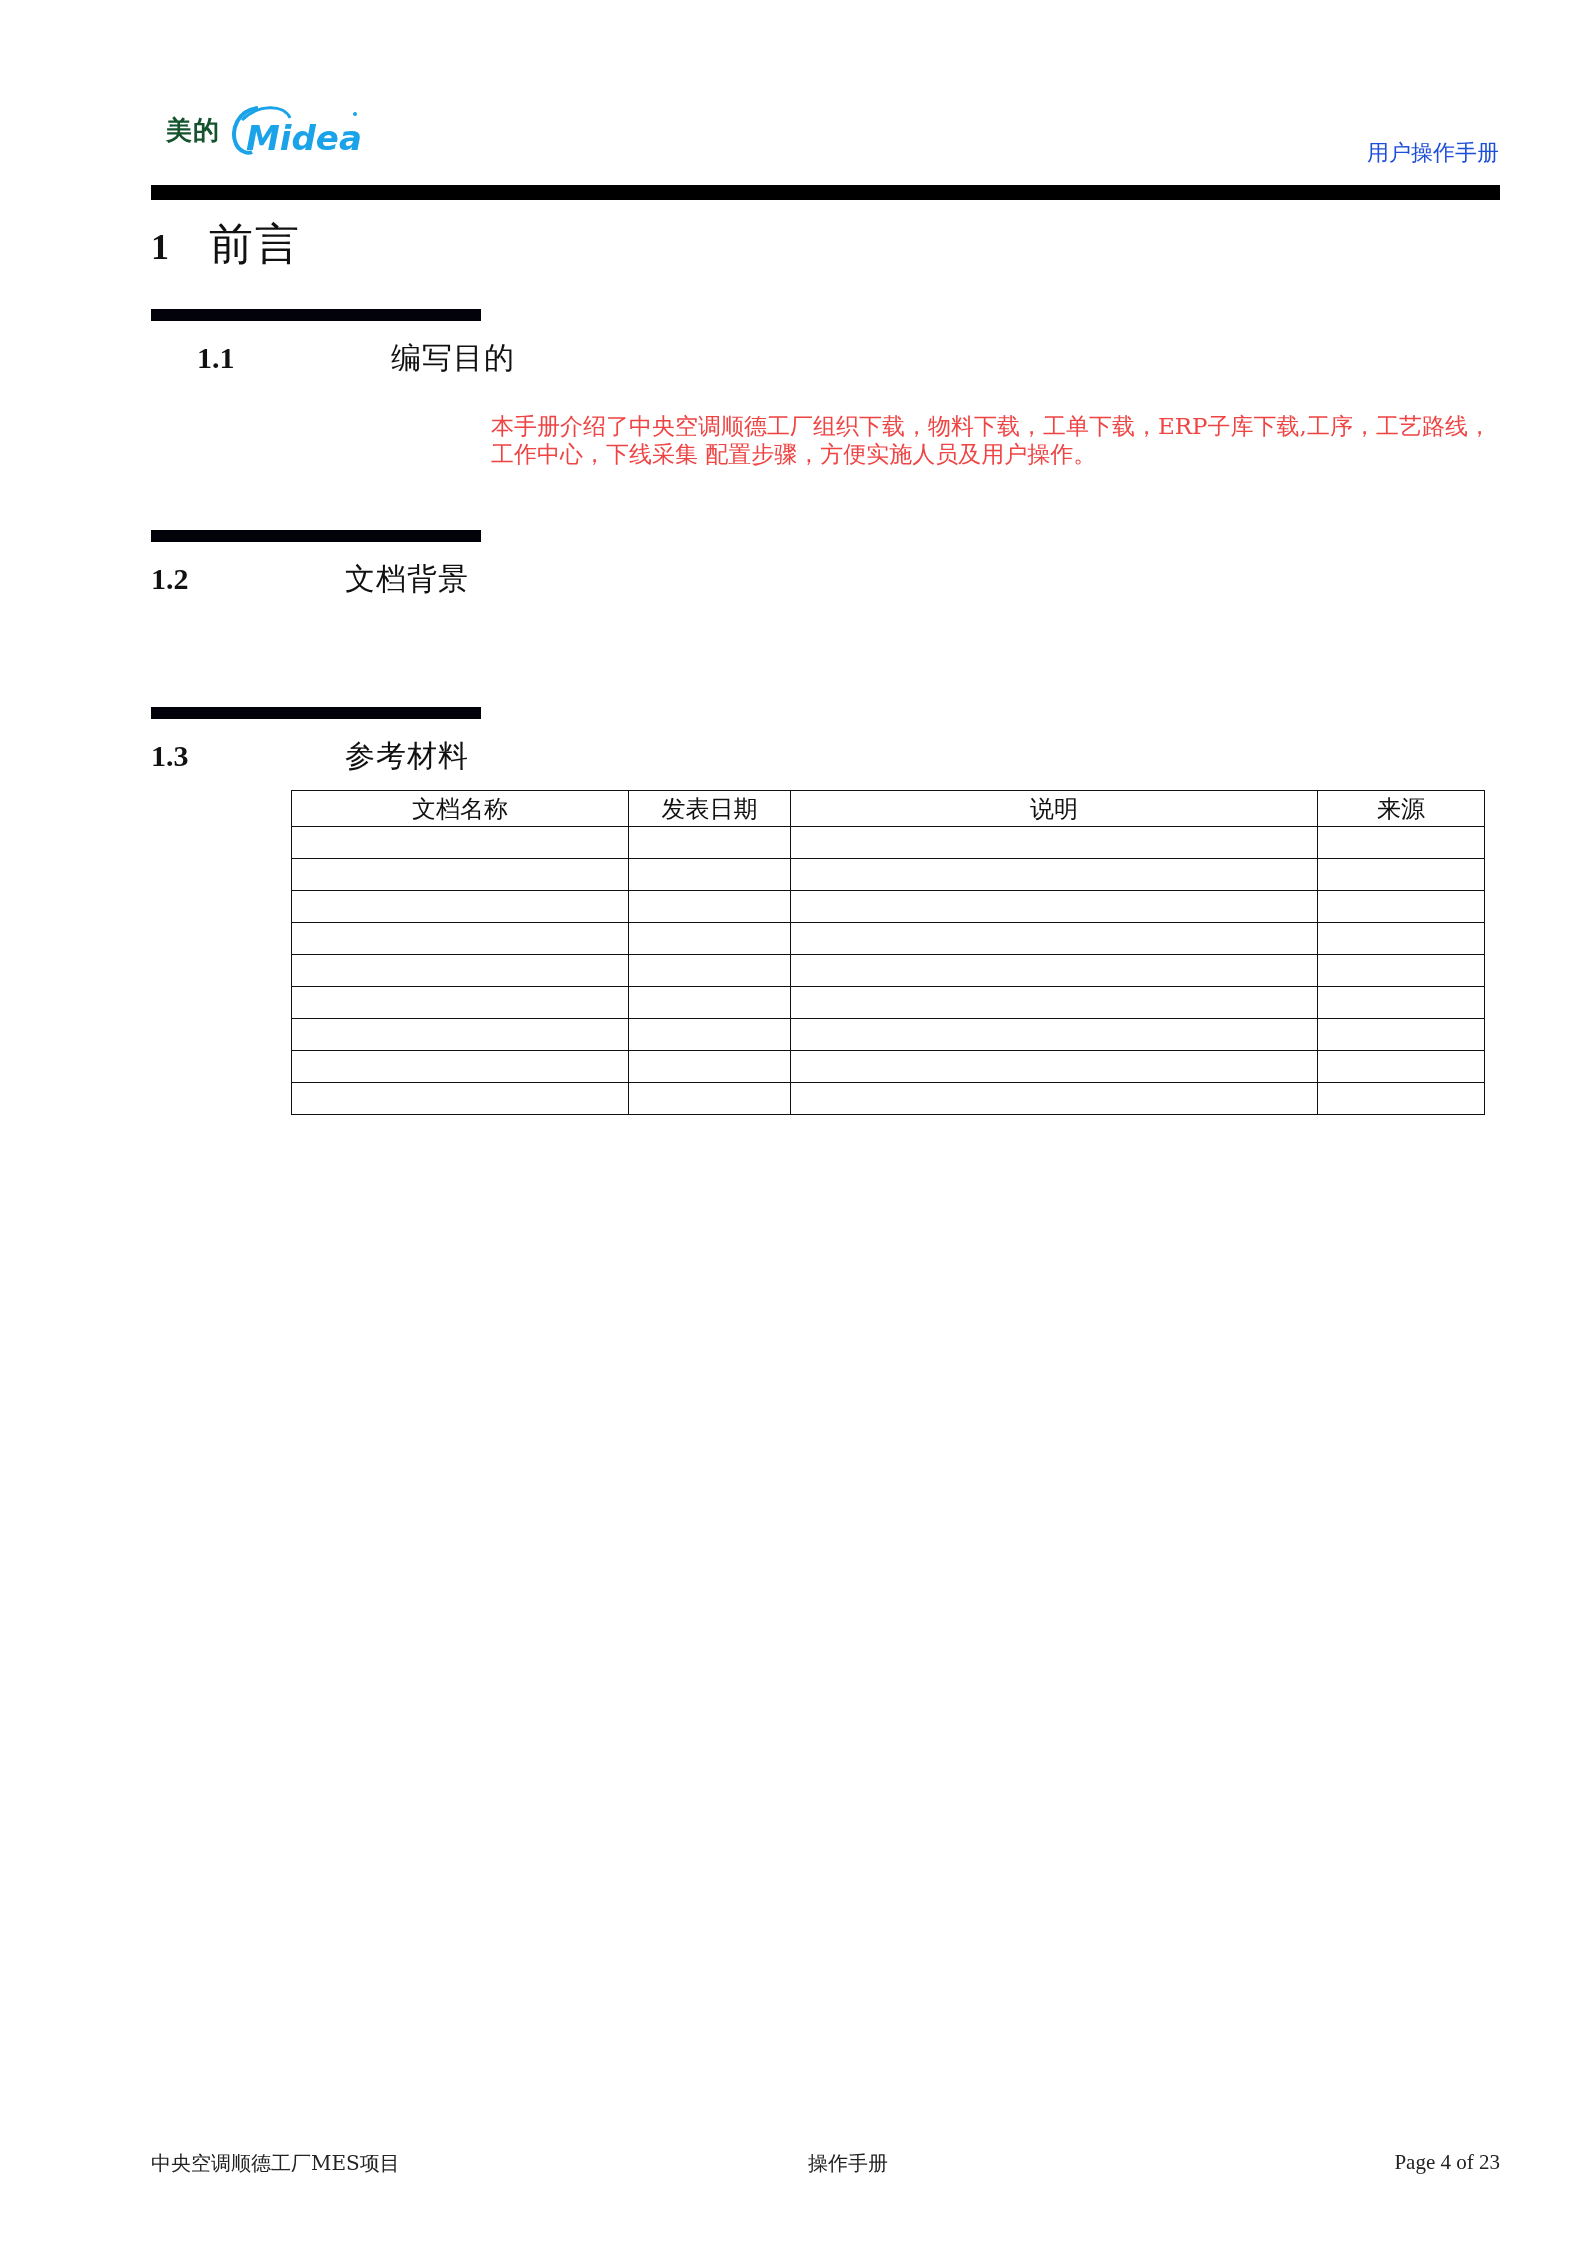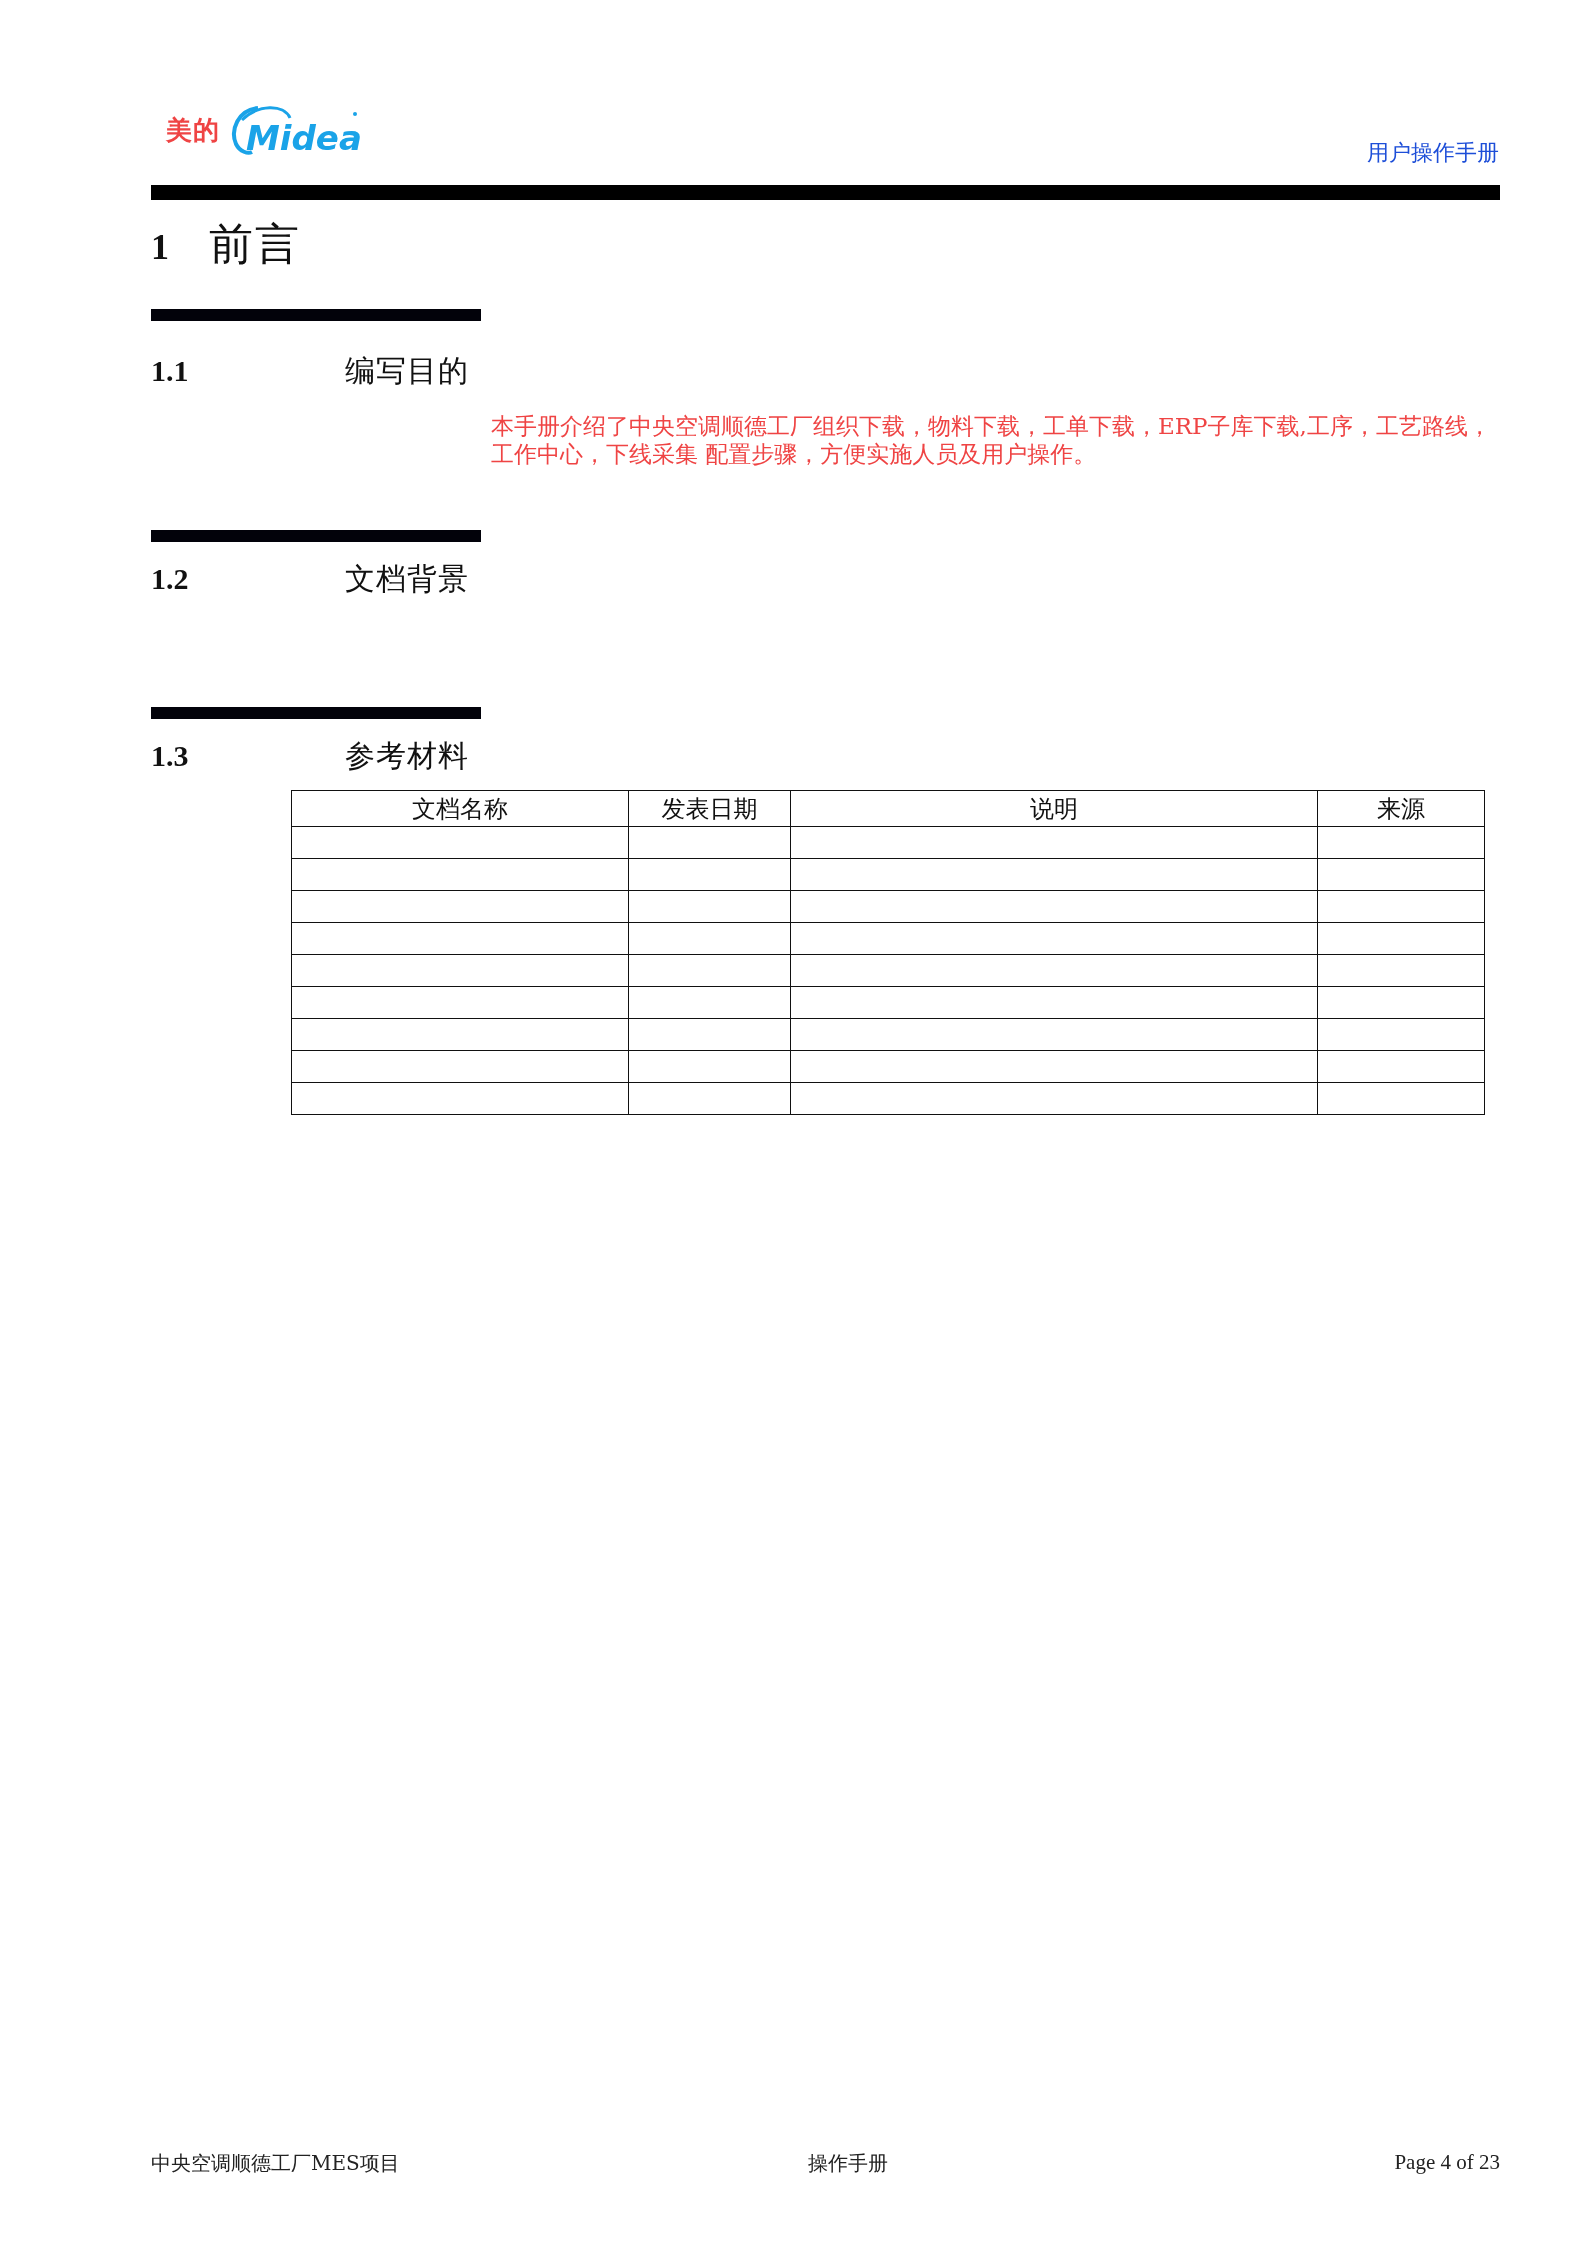--- a/index.html
+++ b/index.html
@@ -4,21 +4,21 @@
   <style>
     html, body { margin: 0; padding: 0; background: #ffffff; }
     body {
       width: 1587px; height: 2245px; position: relative; overflow: hidden;
       font-family: "DejaVu Serif", "Liberation Serif", serif; color: #111;
     }
     .abs { position: absolute; }
 
     
     .logo { left: 166px; top: 100px; height: 60px; display: flex; align-items: center; }
-    .logo-cn { font-family: "DejaVu Sans", sans-serif; font-weight: bold; color: #ef4444; font-size: 26px; letter-spacing: 1px; margin-right: 8px; }
+    .logo-cn { font-family: "DejaVu Sans", sans-serif; font-weight: bold; color: #14532d; font-size: 26px; letter-spacing: 1px; margin-right: 8px; }
     .logo-mark { width: 132px; height: 60px; }
     .header-right { right: 88px; top: 138px; font-size: 22px; color: #1d4ed8; }
     .top-bar { left: 151px; top: 185px; width: 1349px; height: 15px; background: #000; }
 
     
     .h1 { left: 151px; top: 215px; font-size: 36px; font-weight: bold; display: flex; align-items: baseline; }
     .h1 .num { font-family: "Liberation Serif", serif; width: 58px; }
     .h1 .txt { font-family: "DejaVu Sans", sans-serif; font-weight: normal; font-size: 44px; letter-spacing: 2px; }
 
     .sec-bar { left: 151px; width: 330px; height: 12px; background: #02020a; }
@@ -54,21 +54,21 @@
 </div>
 <div class="abs header-right">用户操作手册</div>
 <div class="abs top-bar"></div>
 
 <div class="abs h1">
   <span class="num">1</span>
   <span class="txt">前言</span>
 </div>
 
 <div class="abs sec-bar" style="top:309px;"></div>
-<div class="abs h2" style="top:351px;">
+<div class="abs h2" style="top:338px;margin-left:46px;">
   <span class="num">1.1</span>
   <span class="txt">编写目的</span>
 </div>
 <div class="abs para">本手册介绍了中央空调顺德工厂组织下载，物料下载，工单下载，ERP子库下载,工序，工艺路线，工作中心，下线采集 配置步骤，方便实施人员及用户操作。</div>
 
 <div class="abs sec-bar" style="top:530px;"></div>
 <div class="abs h2" style="top:559px;">
   <span class="num">1.2</span>
   <span class="txt">文档背景</span>
 </div>

